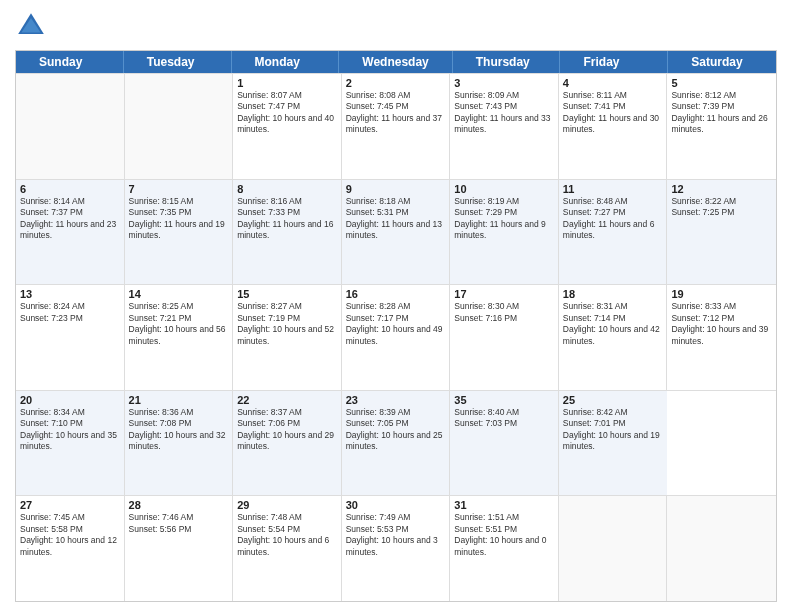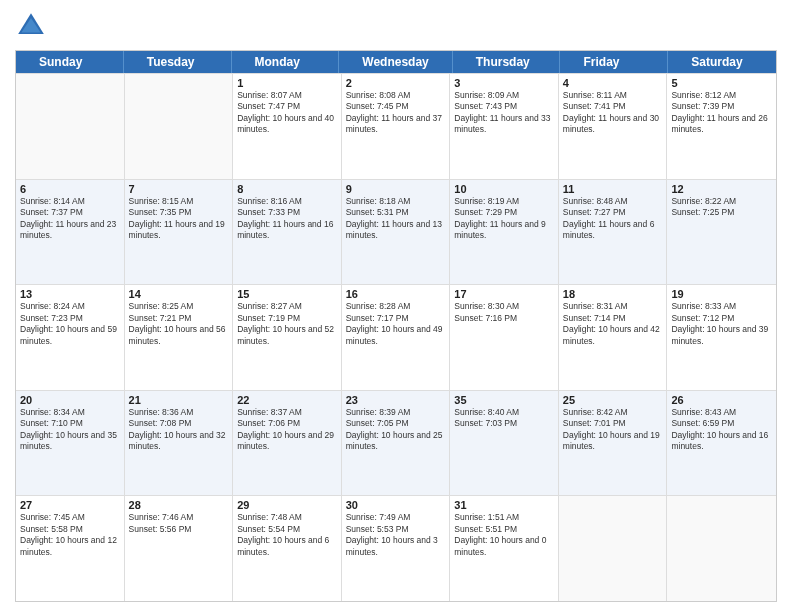--- a/index.html
+++ b/index.html
@@ -212,21 +212,20 @@
             <div class="day-num">12</div>
             <div class="cell-line">Sunrise: 8:22 AM</div>
             <div class="cell-line">Sunset: 7:25 PM</div>
           </div>
         </div>
         <div class="cal-row">
           <div class="cal-cell">
             <div class="day-num">13</div>
             <div class="cell-line">Sunrise: 8:24 AM</div>
             <div class="cell-line">Sunset: 7:23 PM</div>
-            <div class="cell-line">Daylight: 10 hours and 59 minutes.</div>
           </div>
           <div class="cal-cell">
             <div class="day-num">14</div>
             <div class="cell-line">Sunrise: 8:25 AM</div>
             <div class="cell-line">Sunset: 7:21 PM</div>
             <div class="cell-line">Daylight: 10 hours and 56 minutes.</div>
           </div>
           <div class="cal-cell">
             <div class="day-num">15</div>
             <div class="cell-line">Sunrise: 8:27 AM</div>
@@ -285,26 +284,20 @@
           <div class="cal-cell alt-row">
             <div class="day-num">35</div>
             <div class="cell-line">Sunrise: 8:40 AM</div>
             <div class="cell-line">Sunset: 7:03 PM</div>
           </div>
           <div class="cal-cell alt-row">
             <div class="day-num">25</div>
             <div class="cell-line">Sunrise: 8:42 AM</div>
             <div class="cell-line">Sunset: 7:01 PM</div>
             <div class="cell-line">Daylight: 10 hours and 19 minutes.</div>
-          </div>
-          <div class="cal-cell alt-row">
-            <div class="day-num">26</div>
-            <div class="cell-line">Sunrise: 8:43 AM</div>
-            <div class="cell-line">Sunset: 6:59 PM</div>
-            <div class="cell-line">Daylight: 10 hours and 16 minutes.</div>
           </div>
         </div>
         <div class="cal-row">
           <div class="cal-cell">
             <div class="day-num">27</div>
             <div class="cell-line">Sunrise: 7:45 AM</div>
             <div class="cell-line">Sunset: 5:58 PM</div>
             <div class="cell-line">Daylight: 10 hours and 12 minutes.</div>
           </div>
           <div class="cal-cell">

